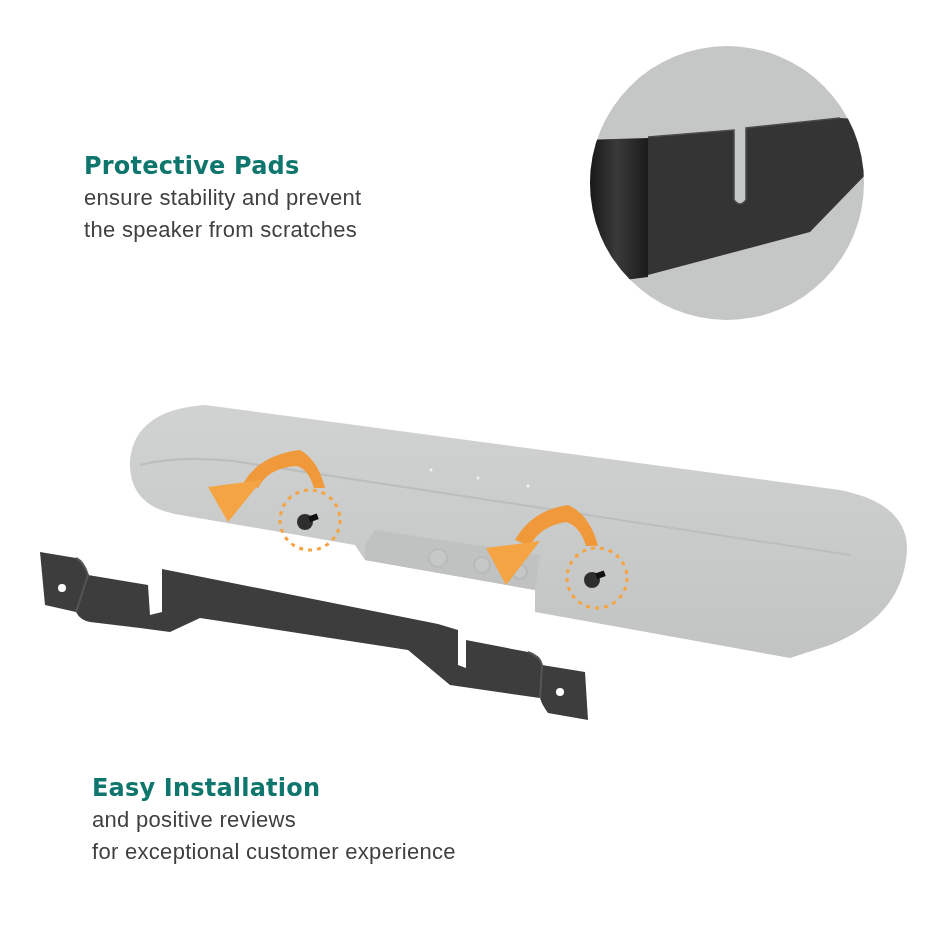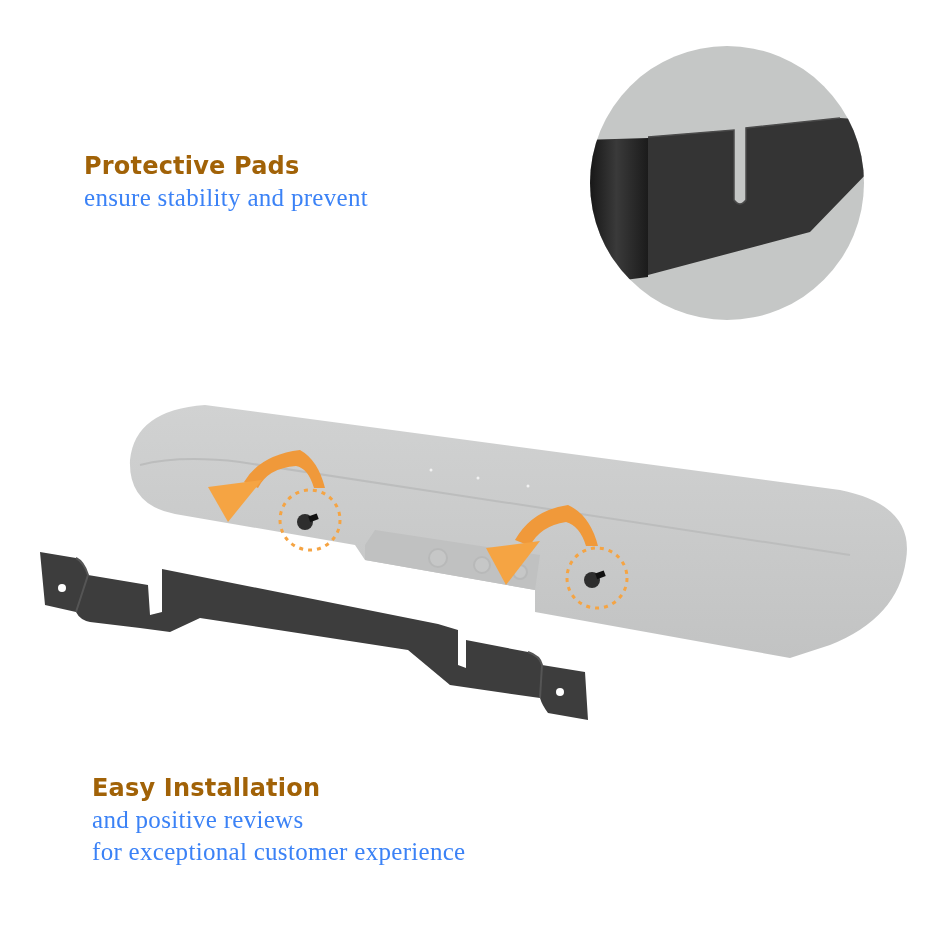--- a/index.html
+++ b/index.html
@@ -1,19 +1,19 @@
 <!DOCTYPE html>
 <html><head>
   <meta charset="utf-8">
   <style>
     html, body { margin: 0; padding: 0; background: #ffffff; }
     body { width: 950px; height: 950px; position: relative; overflow: hidden; font-family: "DejaVu Sans", sans-serif; color: #222222; }
     .feature { position: absolute; }
-    .feature-title { font-family: "DejaVu Sans", sans-serif; font-weight: bold; font-size: 24px; color: #a16207; line-height: 32px; letter-spacing: 0.2px; }
-    .feature-line { font-family: Liberation Serif, serif; font-weight: normal; font-size: 25px; color: #3b82f6; line-height: 32px; letter-spacing: 0.3px; white-space: nowrap; }
+    .feature-title { font-family: "DejaVu Sans", sans-serif; font-weight: bold; font-size: 24px; color: #0f766e; line-height: 32px; letter-spacing: 0.2px; }
+    .feature-line { font-family: Liberation Sans, sans-serif; font-weight: normal; font-size: 22px; color: #404040; line-height: 32px; letter-spacing: 0.3px; white-space: nowrap; }
     #feature-top { left: 84px; top: 150px; }
     #feature-bottom { left: 92px; top: 772px; }
     svg.art { position: absolute; left: 0; top: 0; }
   </style>
 </head>
 <body>
 
 <svg class="art" width="950" height="950" viewBox="0 0 950 950">
   <defs>
     <clipPath id="circleClip">
@@ -76,19 +76,20 @@
     <circle cx="62" cy="588" r="4" fill="#ffffff"></circle>
     <circle cx="560" cy="692" r="4" fill="#ffffff"></circle>
     <path d="M76,558 Q84,562 88,575 L76,612" fill="none" stroke="#555" stroke-width="2"></path>
     <path d="M528,652 Q540,656 542,665 L540,698" fill="none" stroke="#555" stroke-width="2"></path>
   </g>
 </svg>
 
 <div class="feature" id="feature-top">
   <div class="feature-title">Protective Pads</div>
   <div class="feature-line">ensure stability and prevent</div>
+  <div class="feature-line">the speaker from scratches</div>
 </div>
 
 <div class="feature" id="feature-bottom">
   <div class="feature-title">Easy Installation</div>
   <div class="feature-line">and positive reviews</div>
   <div class="feature-line">for exceptional customer experience</div>
 </div>
 
 </body></html>

